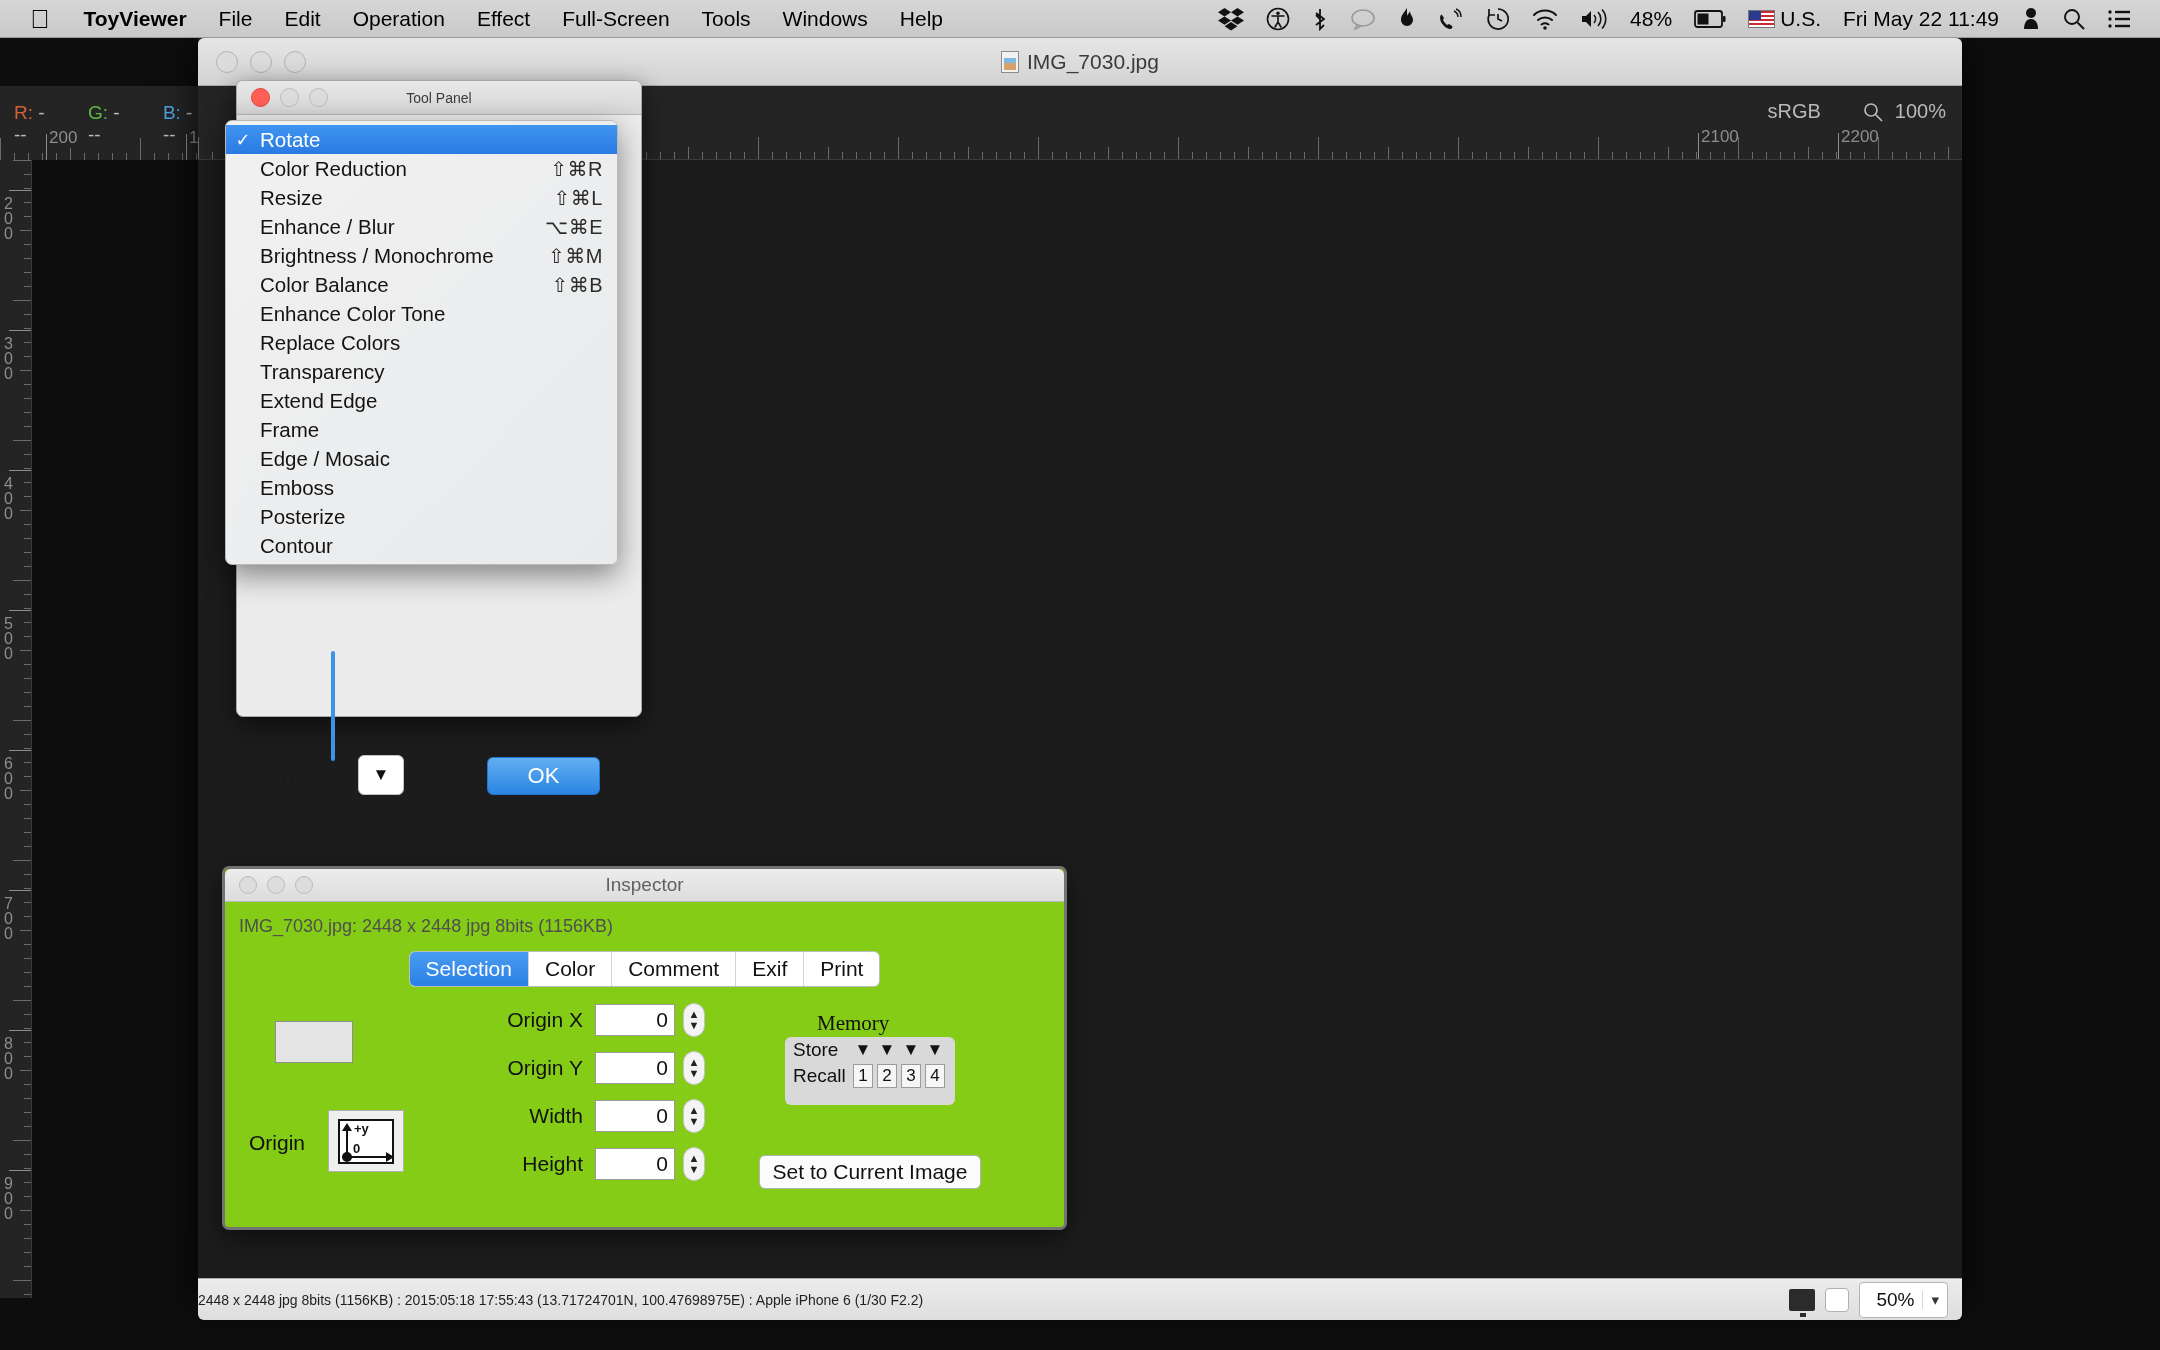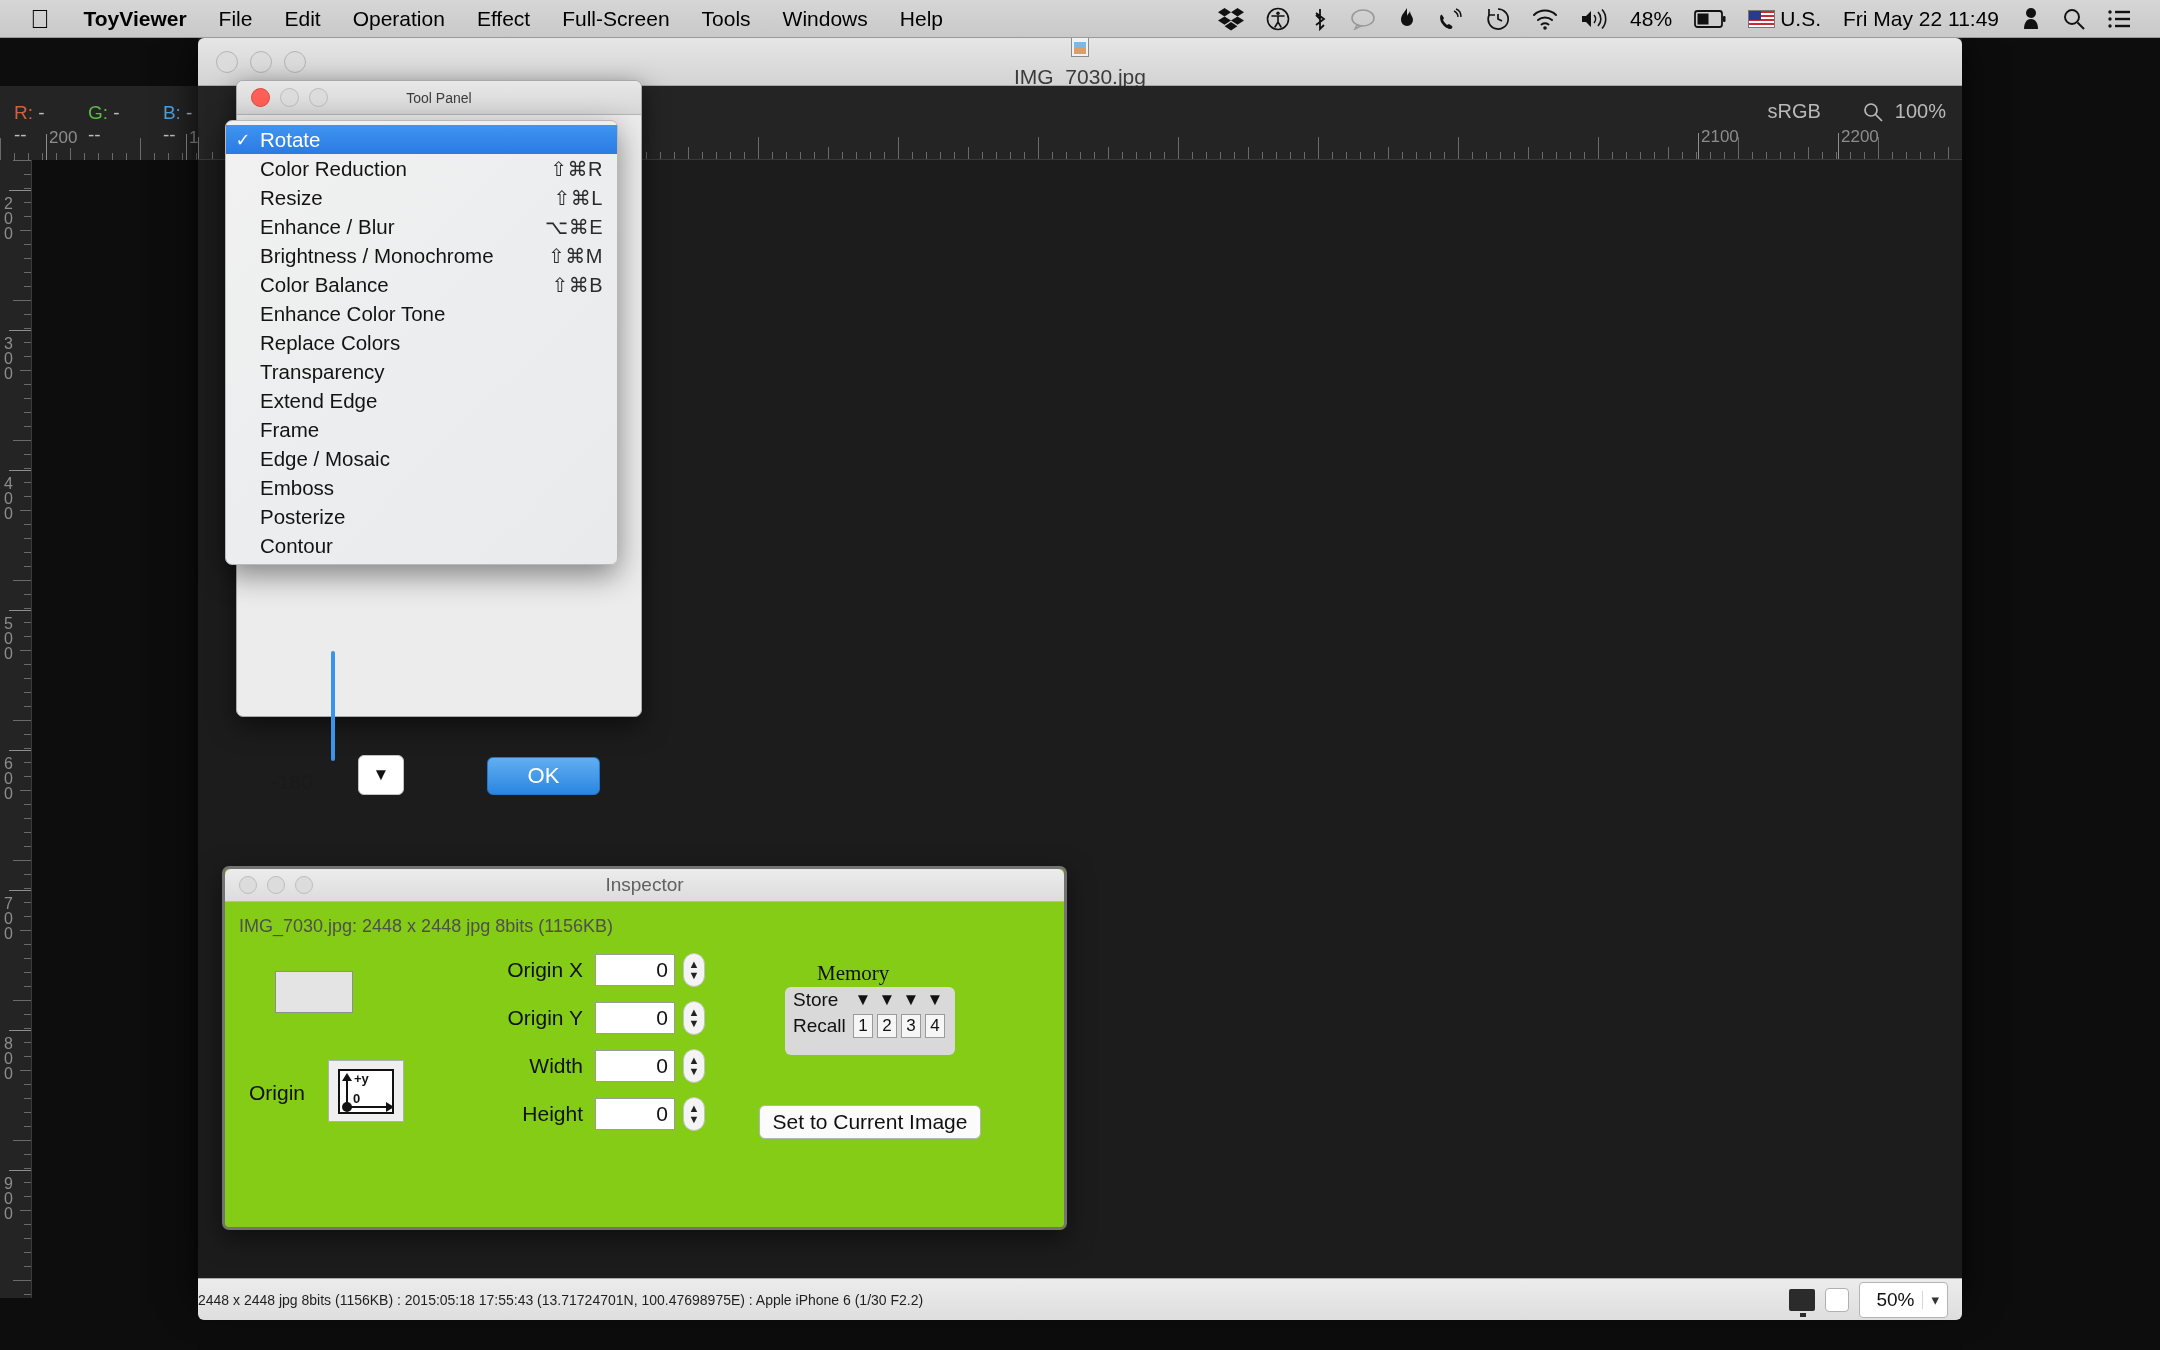--- a/index.html
+++ b/index.html
@@ -48,21 +48,21 @@
   #imgwin-title {
     height: 48px; background: linear-gradient(#e6e6e6,#d3d3d3);
     border-bottom: 1px solid #a8a8a8;
     display:flex; align-items:center; position:relative;
     border-top-left-radius: 6px; border-top-right-radius: 6px;
   }
   .twb { width: 22px; height: 22px; border-radius: 50%; border:1px solid #b4b4b4; background:#dcdcdc; margin-left:12px; }
   .twb:first-child { margin-left: 18px; }
   #imgwin-title .tt {
     position:absolute; left:0; right:0; text-align:center; font-size:21px; color:#3b3b3b;
-    display:flex; align-items:center; justify-content:center; gap:8px;flex-direction:column;
+    display:flex; align-items:center; justify-content:center; gap:8px;
   }
   .doc-icon { width:18px; height:22px; background:#f2f2f2; border:1px solid #8c8c8c; position:relative; }
   .doc-icon::after { content:""; position:absolute; left:2px; top:6px; width:12px; height:12px;
     background: linear-gradient(#7fb8e0 40%, #d8a06a 40%); }
 
   
   #ruler-h {
     position:absolute; left:198px; top:86px; width:1764px; height:74px; background:#242424;
     border-bottom:1px solid #3a3a3a; overflow:hidden; z-index:11;
   }
@@ -792,20 +792,29 @@
     </div>
 
   <div id="inspector">
     <div id="insp-title">
       <div class="ib"></div>
       <div class="ib"></div>
       <div class="ib"></div>
       <div class="tt">Inspector</div>
     </div>
     <div class="insp-info">IMG_7030.jpg: 2448 x 2448  jpg  8bits (1156KB)</div>
+    <div class="tabs">
+      <div class="tabbar" id="insp-tabbar">
+          <div class="tab active">Selection</div>
+          <div class="tab">Color</div>
+          <div class="tab">Comment</div>
+          <div class="tab">Exif</div>
+          <div class="tab">Print</div>
+        </div>
+    </div>
     <div class="insp-body">
       <div class="preview-box"></div>
       <div class="origin-label">Origin</div>
       <div class="origin-widget">
         <div class="origin-inner">
           <div class="axy"></div>
             <div class="axx"></div>
           <div class="ary"></div>
             <div class="arx"></div>
             <div class="dot"></div>

